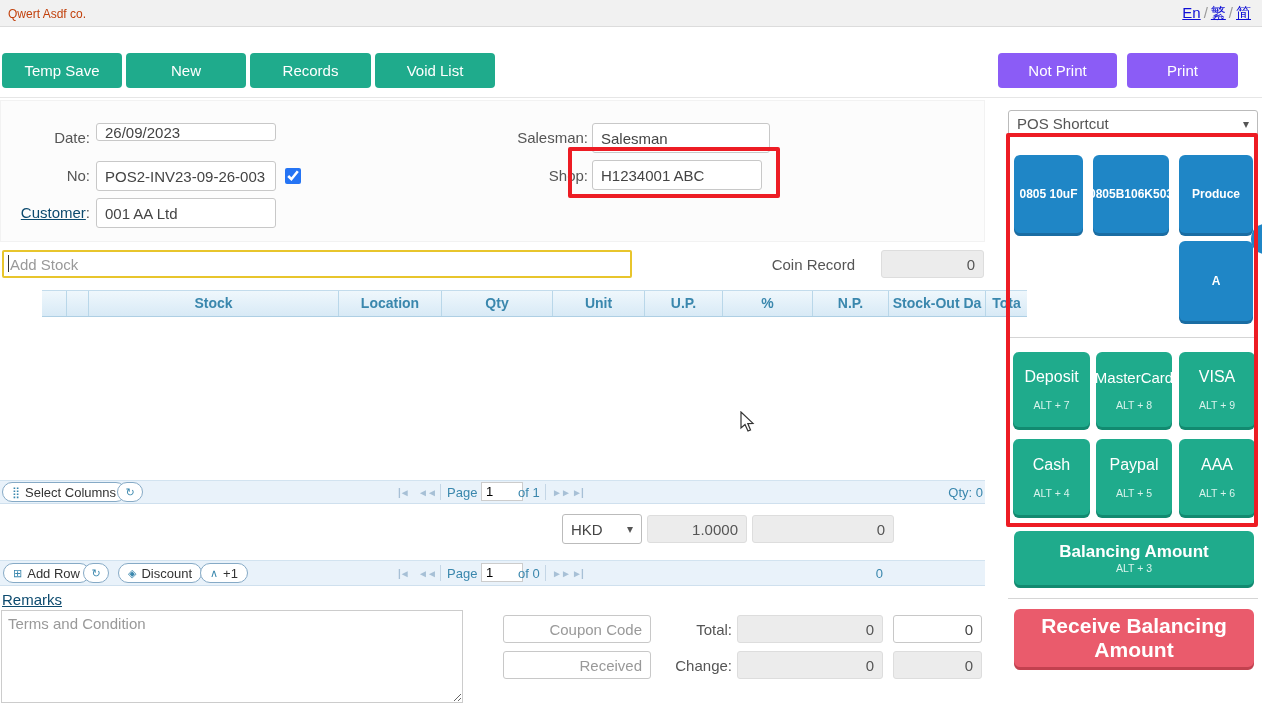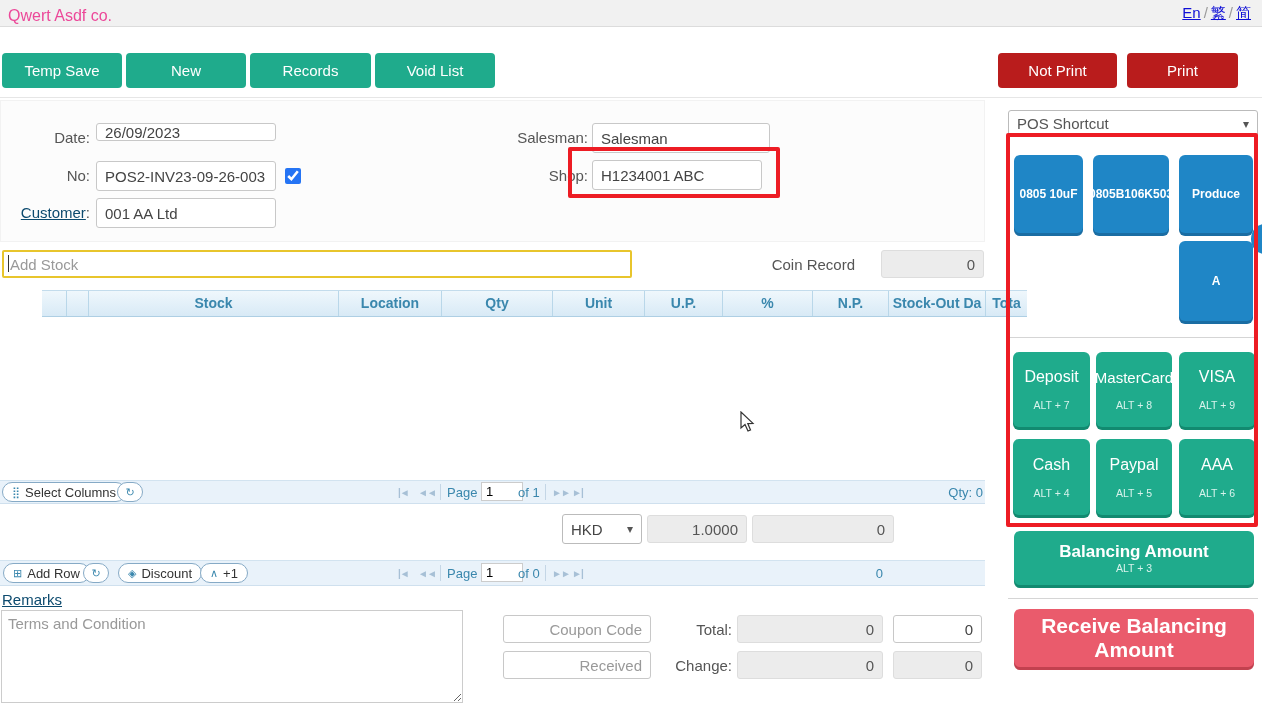--- a/index.html
+++ b/index.html
@@ -3,28 +3,28 @@
 <meta charset="utf-8">
 <style>
   * { box-sizing: border-box; margin: 0; padding: 0; }
   html,body { width:1262px; height:705px; }
   body { font-family:"Liberation Sans", sans-serif; background:#fff; }
   .screen { position:relative; width:1262px; height:705px; overflow:hidden; background:#fff; }
   .abs { position:absolute; }
 
   
   .topbar { left:0; top:0; width:1262px; height:27px; background:#f1f1f1; border-bottom:1px solid #dcdcdc; }
-  .company { left:8px; top:7px; font-size:16px; color:#ec4899; }
+  .company { left:8px; top:7px; font-size:12px; color:#c2410c; }
   .langs { right:8px; top:4px; font-size:15px; color:#9a9a9a; }
   .langs a { color:#0f0fd6; text-decoration:underline; margin:0 3px; }
 
   
   .btn-teal { background:#1fab8c; color:#fff; border:none; border-radius:4px; font-size:15px;
               font-family:inherit; cursor:pointer; }
-  .btn-red  { background:#b91c1c; color:#fff; border:none; border-radius:4px; font-size:15px;
+  .btn-red  { background:#8b5cf6; color:#fff; border:none; border-radius:4px; font-size:15px;
               font-family:inherit; cursor:pointer; }
   .toolbar-sep { left:0; top:97px; width:1262px; height:1px; background:#e6e6e6; }
 
   
   .form-panel { left:0; top:100px; width:985px; height:142px; background:#fcfcfc; border:1px solid #f2f2f2; }
   .lbl { font-size:15px; color:#555; text-align:right; }
   .inp { border:1px solid #c8c8c8; border-radius:3px; background:#fff; font-size:15px; color:#444;
          padding:0 8px; font-family:inherit; width:100%; height:100%; }
   .inp-dis { border:1px solid #ddd; border-radius:3px; background:#ececec; font-size:15px; color:#555;
              padding:0 8px; text-align:right; font-family:inherit; width:100%; height:100%; }

